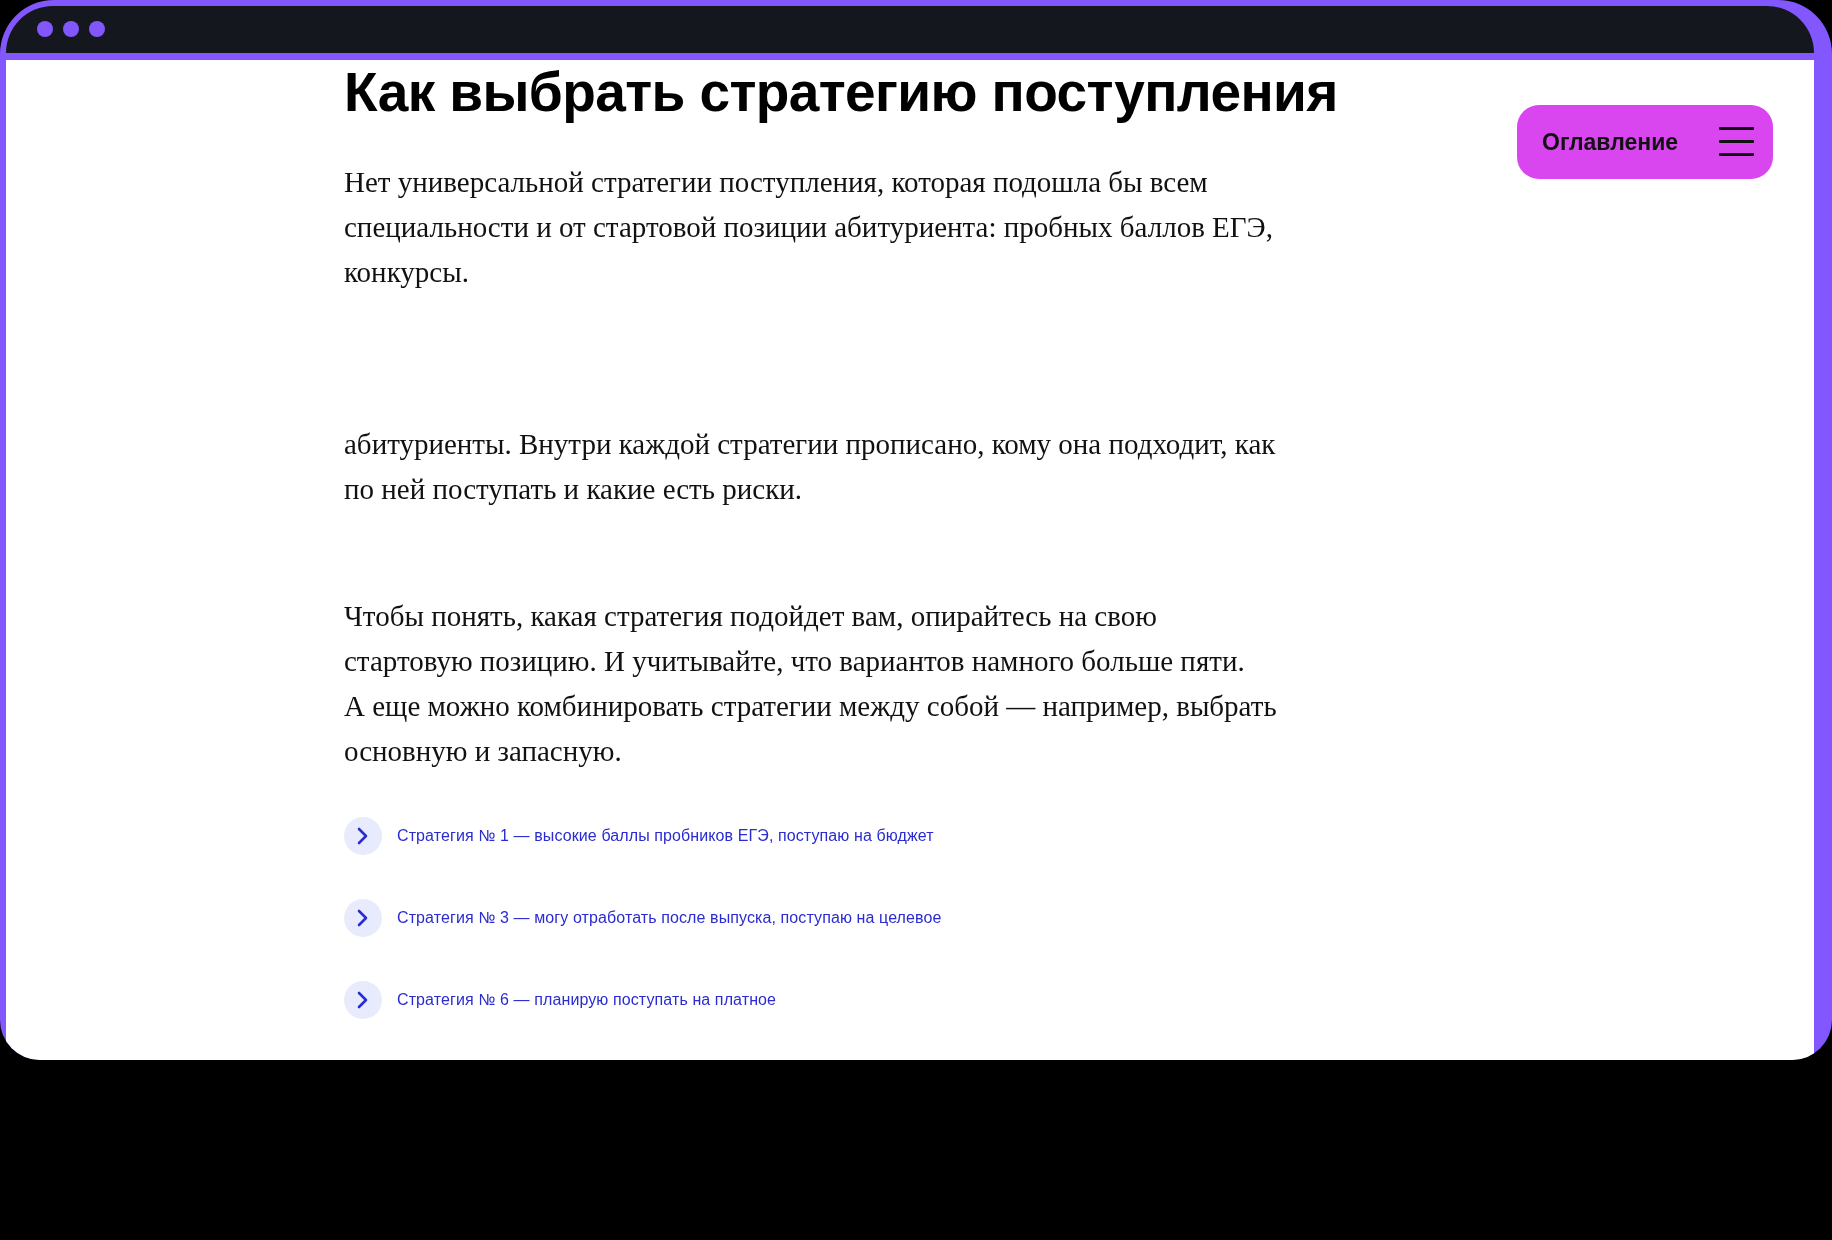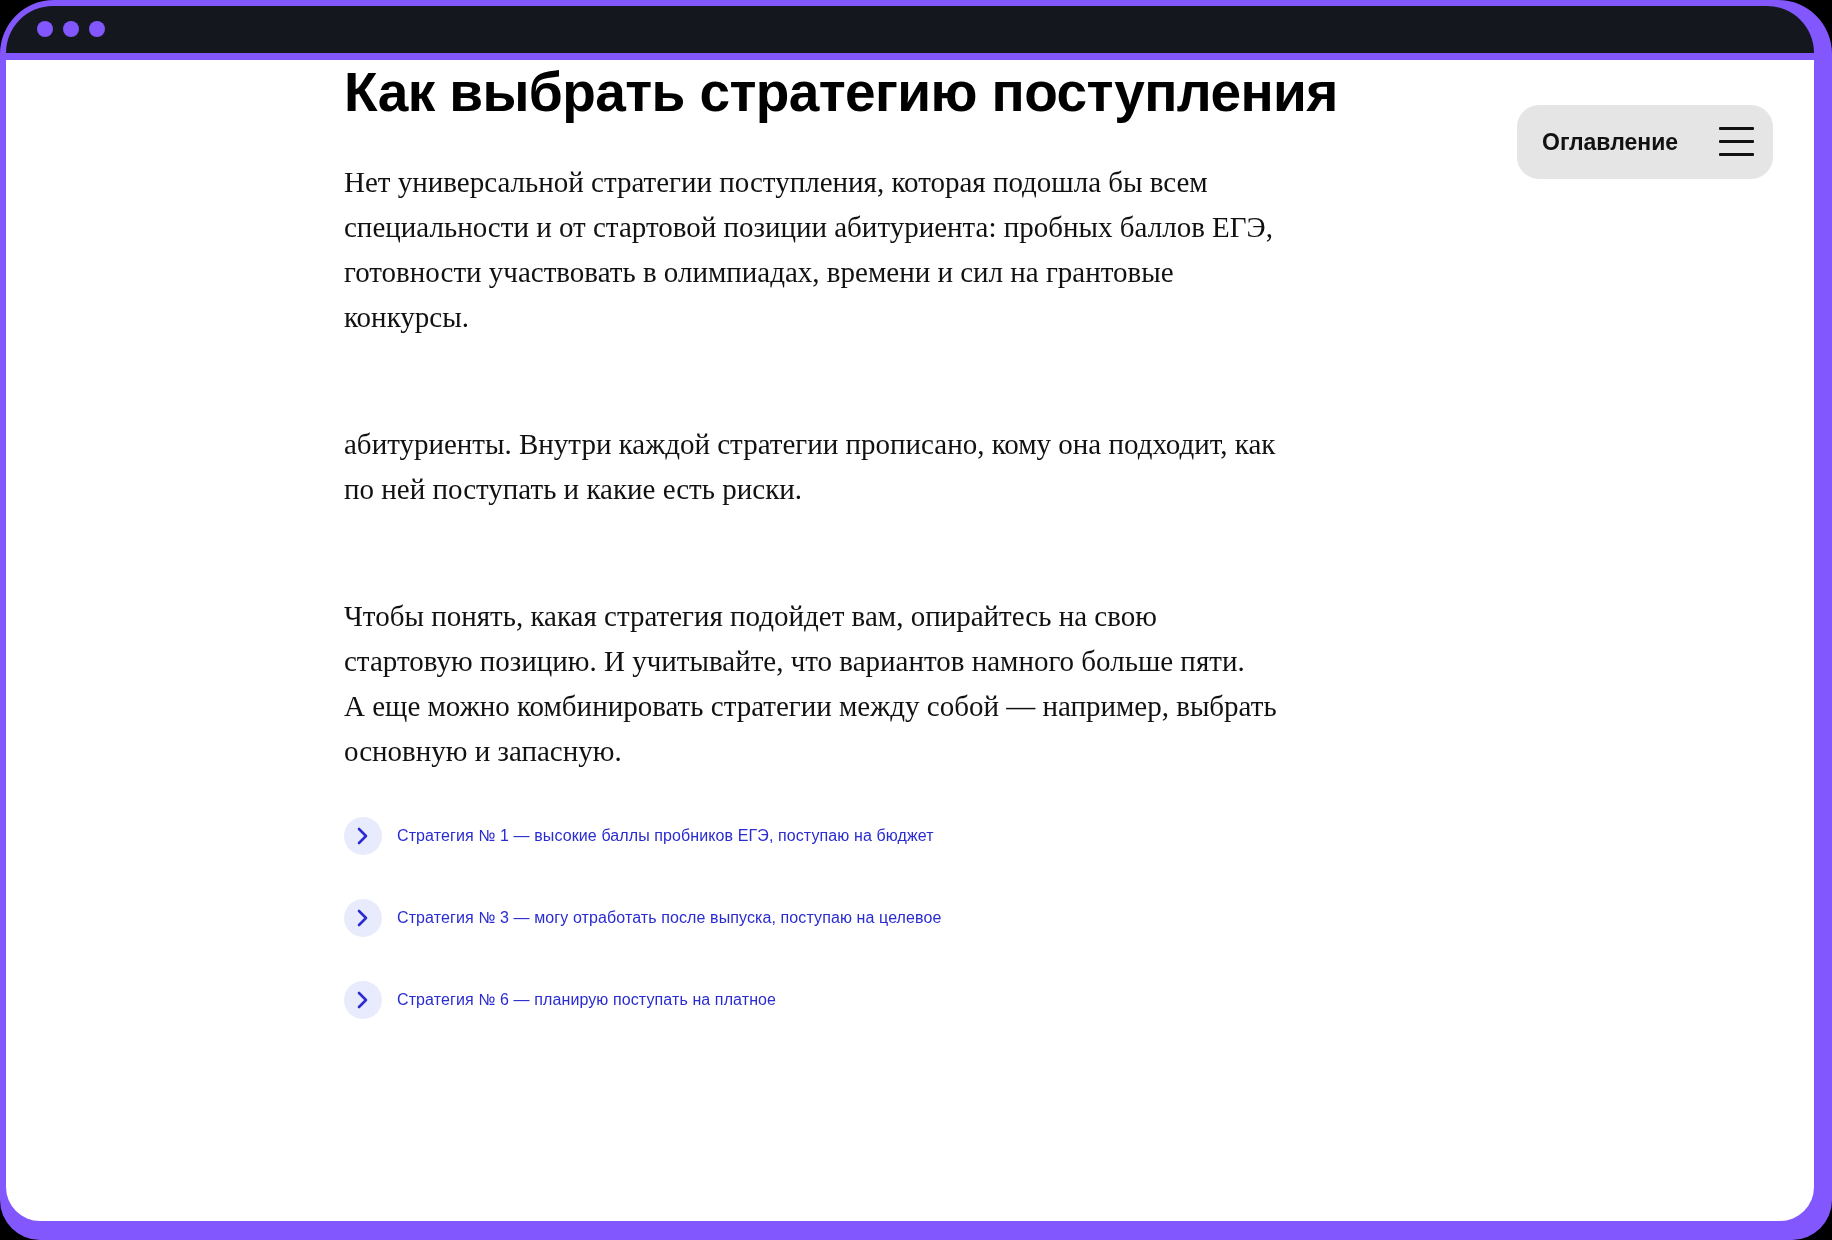--- a/index.html
+++ b/index.html
@@ -10,21 +10,21 @@
     body {
       width: 1832px;
       height: 1240px;
       position: relative;
       overflow: hidden;
     }
     .frame {
       position: absolute;
       left: 0; top: 0;
       width: 1832px;
-      height: 1240px;
+      height: 1060px;
       background: #8257fd;
       border-radius: 54px 54px 40px 40px;
       overflow: hidden;
     }
     .titlebar {
       position: absolute;
       left: 6px; top: 6px;
       width: 1808px;
       height: 47px;
       background: #15171e;
@@ -116,21 +116,21 @@
       color: #2a2bd0;
       letter-spacing: 0.1px;
     }
 
     .toc-button {
       position: absolute;
       left: 1511px;
       top: 45px;
       width: 256px;
       height: 74px;
-      background: #e5e5e5;
+      background: #d946ef;
       border-radius: 22px;
       display: flex;
       align-items: center;
       box-sizing: border-box;
       padding-left: 25px;
       cursor: pointer;
     }
     .toc-label {
       font-family: "Liberation Sans", sans-serif;
       font-weight: 700;
@@ -168,21 +168,20 @@
     </div>
   </div>
 
   <div class="viewport">
     <div class="content">
       <h1 class="page-title">Как выбрать стратегию поступления</h1>
 
       <p class="para p1">
         <span class="ln">Нет универсальной стратегии поступления, которая подошла бы всем</span>
         <span class="ln">специальности и от стартовой позиции абитуриента: пробных баллов ЕГЭ,</span>
-        <span class="ln">готовности участвовать в олимпиадах, времени и сил на грантовые</span>
         <span class="ln">конкурсы.</span>
       </p>
 
       <p class="para p2">
         <span class="ln">абитуриенты. Внутри каждой стратегии прописано, кому она подходит, как</span>
         <span class="ln">по ней поступать и какие есть риски.</span>
       </p>
 
       <p class="para p3">
         <span class="ln">Чтобы понять, какая стратегия подойдет вам, опирайтесь на свою</span>

